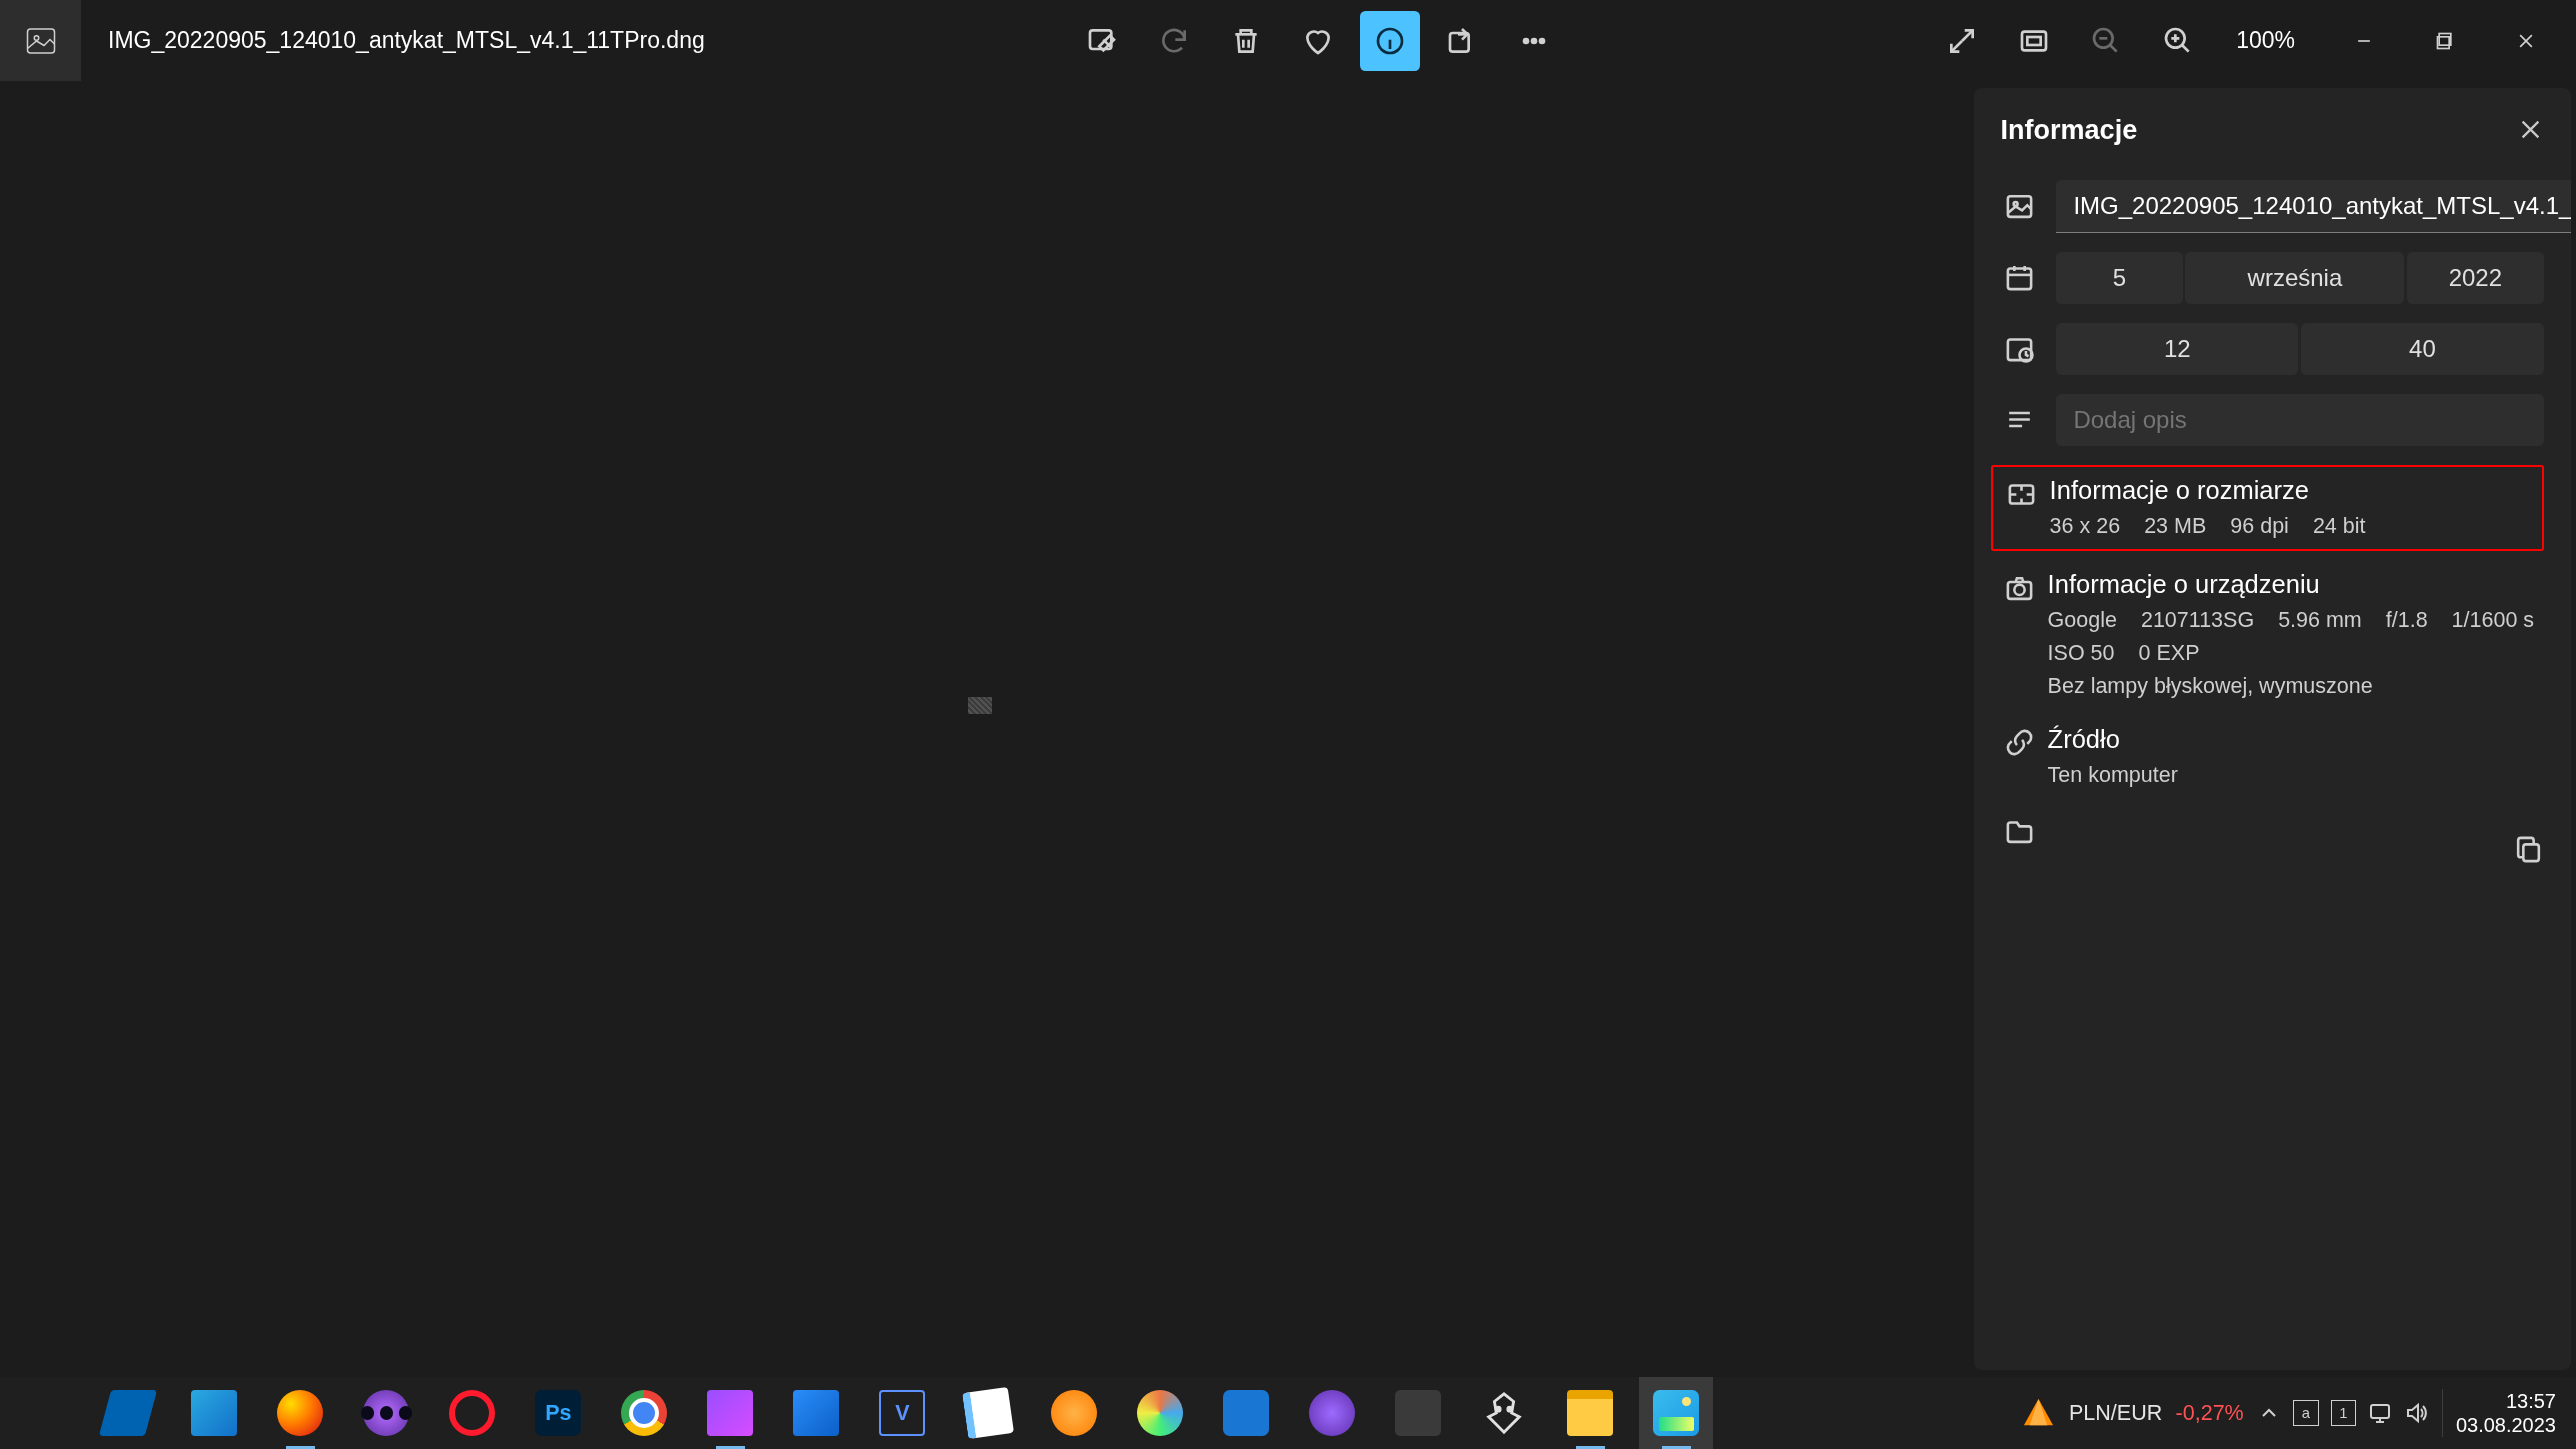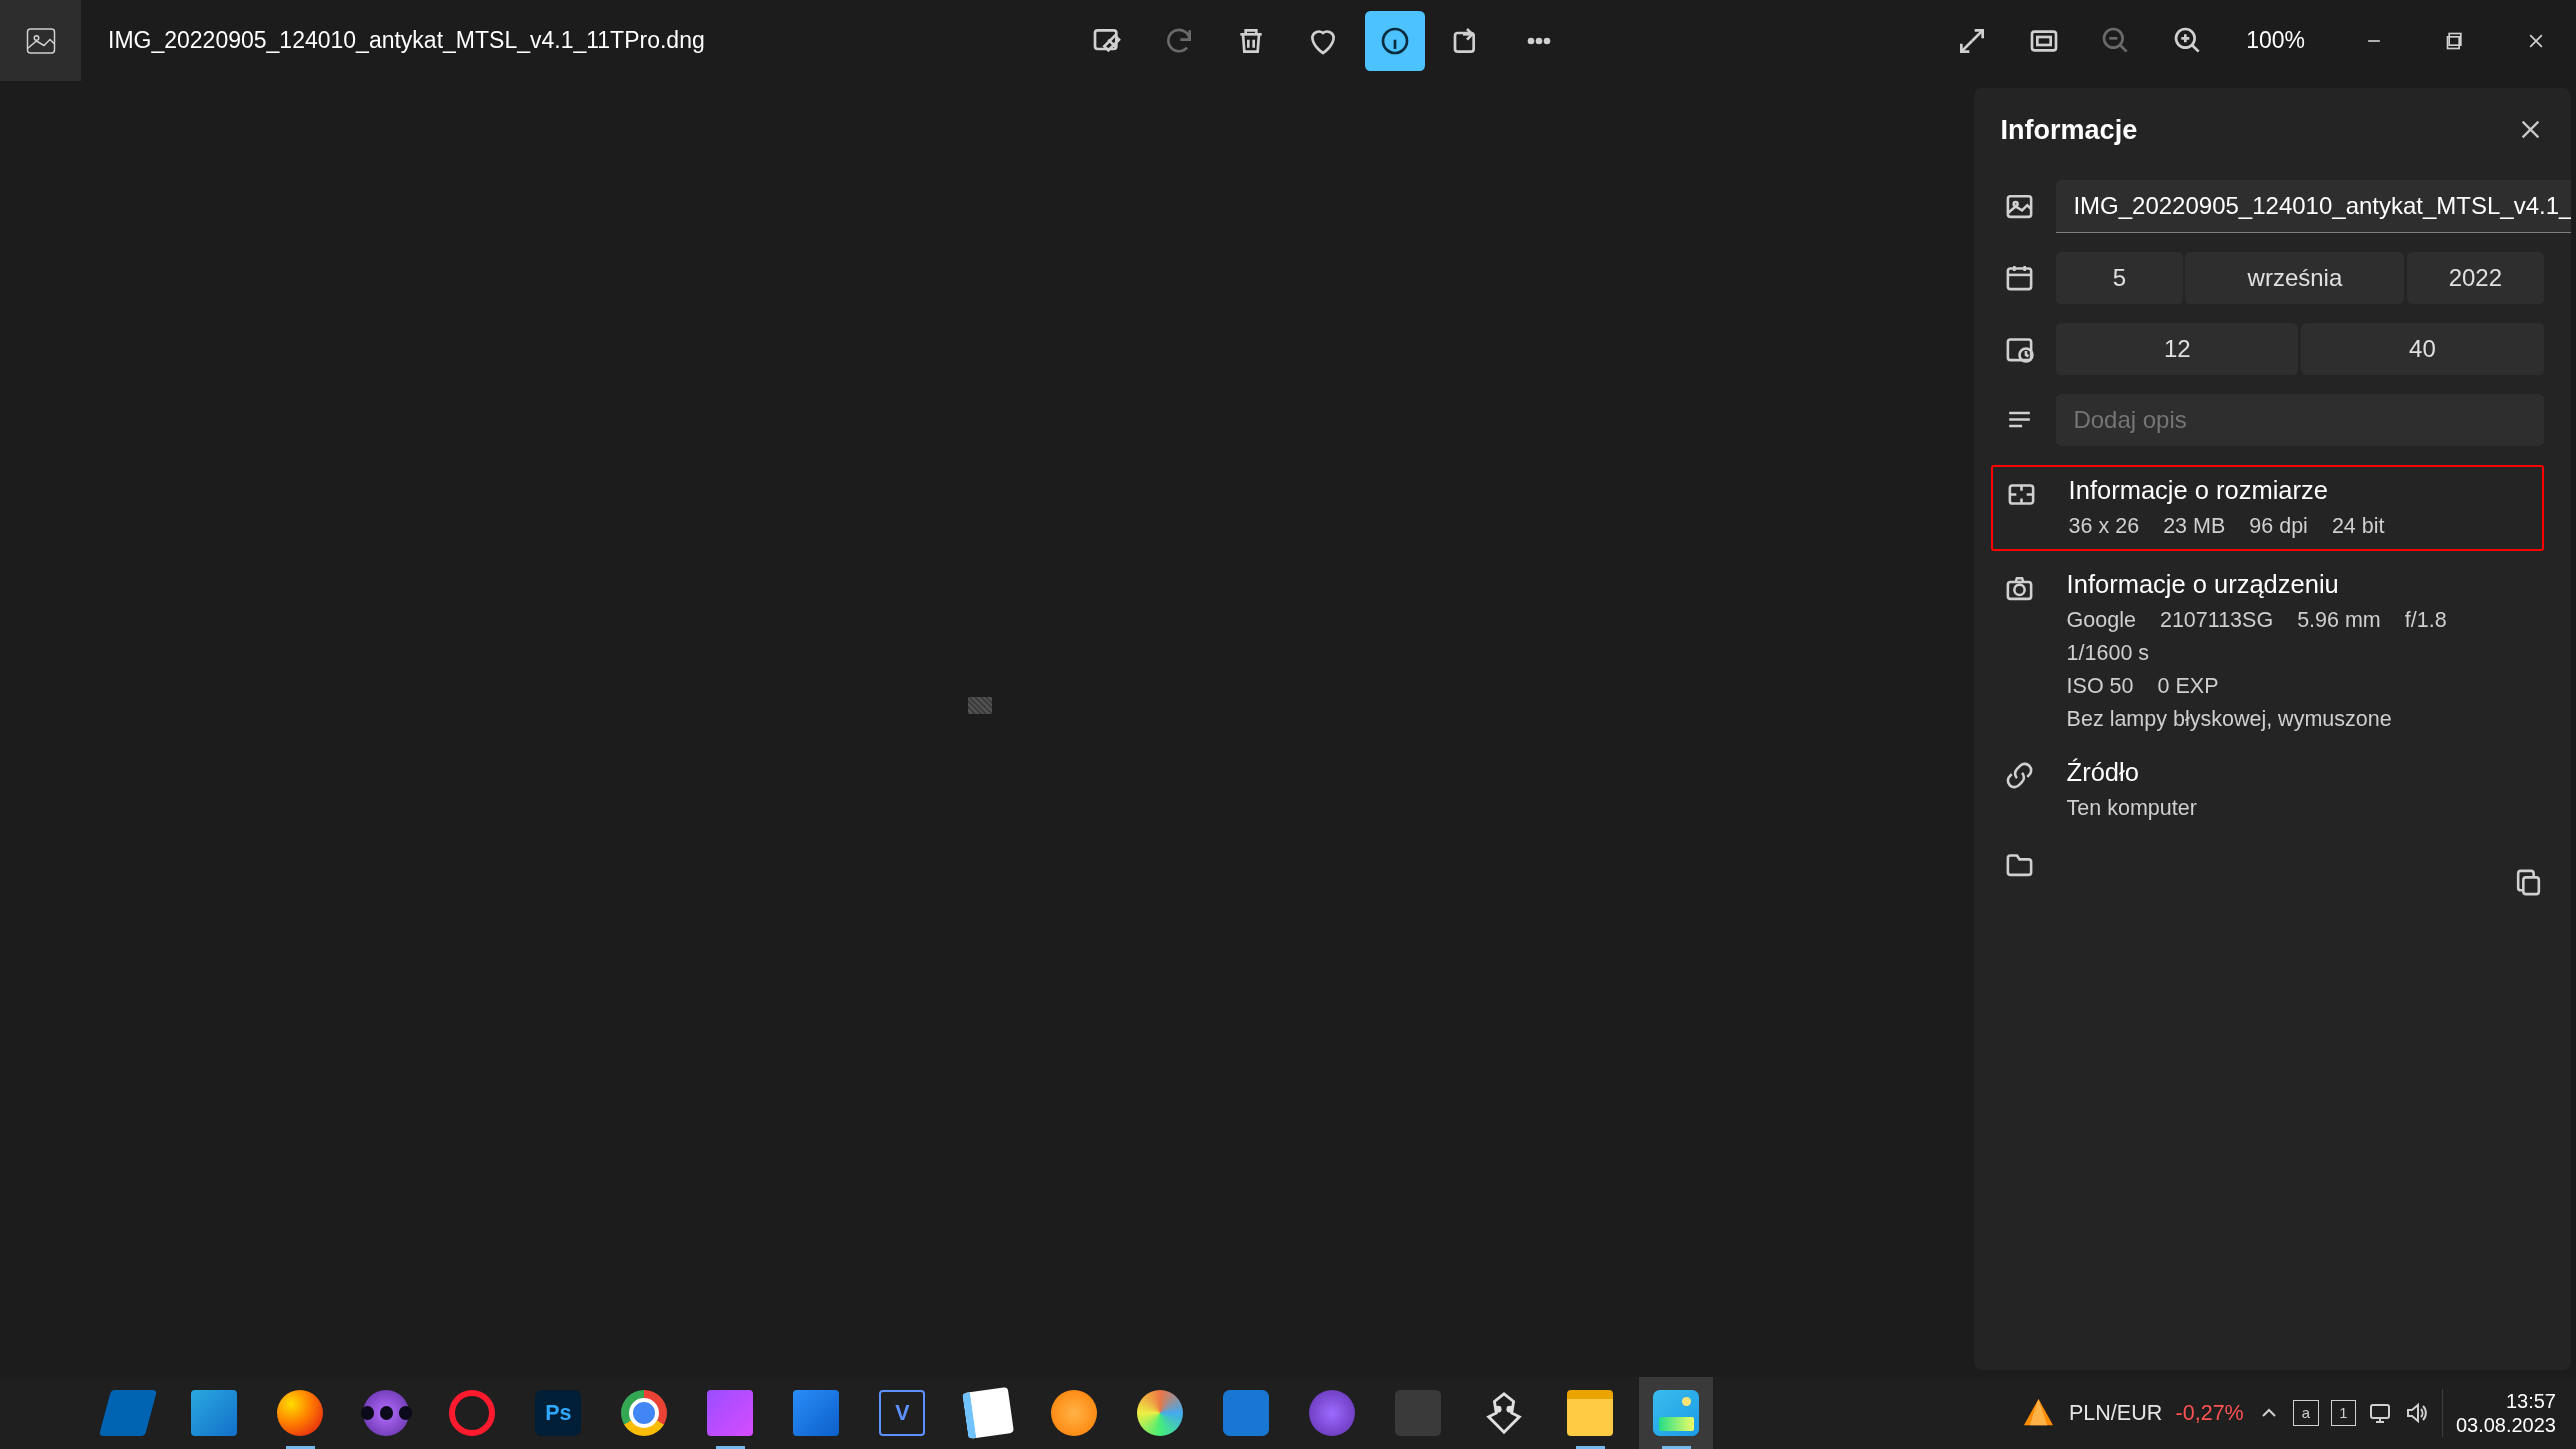--- a/index.html
+++ b/index.html
@@ -67,20 +67,21 @@
   background: #4cc2ff;
 }
 .tb-btn.active svg { stroke: #0b2b3f; fill: none; }
 
 .tb-btn.disabled svg { stroke: #6a6a6a; }
 
 .titlebar-right {
   display: flex;
   align-items: center;
   gap: 12px;
+  padding-right: 10px;
 }
 
 .zoom-text {
   font-size: 23px;
   padding: 0 16px;
   color: #ffffff;
 }
 
 .win-controls {
   display: flex;
@@ -181,21 +182,21 @@
 .date-cell {
   background: #2e2e2e;
   padding: 12px 0;
   font-size: 24px;
   text-align: center;
   border-radius: 5.4px;
 }
 
 .section {
   display: flex;
-  gap: 28px;
+  gap: 9px;
   margin-bottom: 25.5px;
 }
 .section .ficon {
   width: 38px;
   display: flex;
   justify-content: center;
   flex-shrink: 0;
   padding-top: 2.7px;
 }
 .section .ficon svg { width: 31px; height: 31px; stroke: #d0d0d0; fill: none; stroke-width: 2; }

